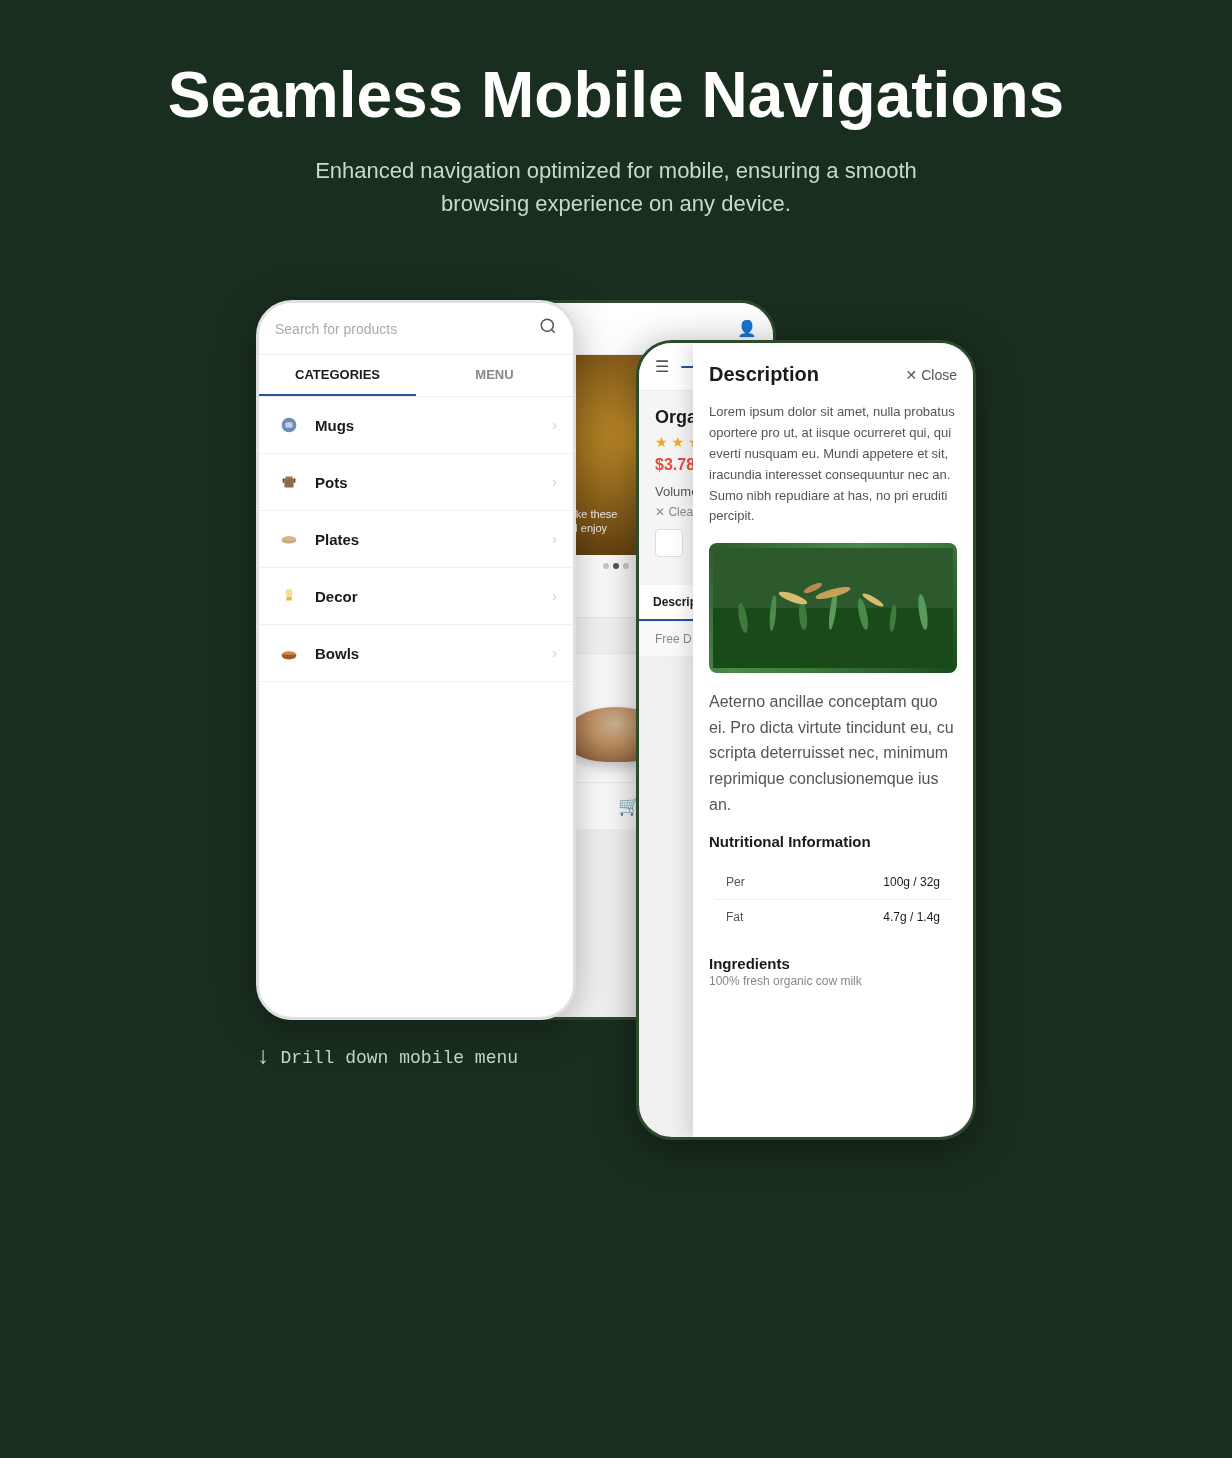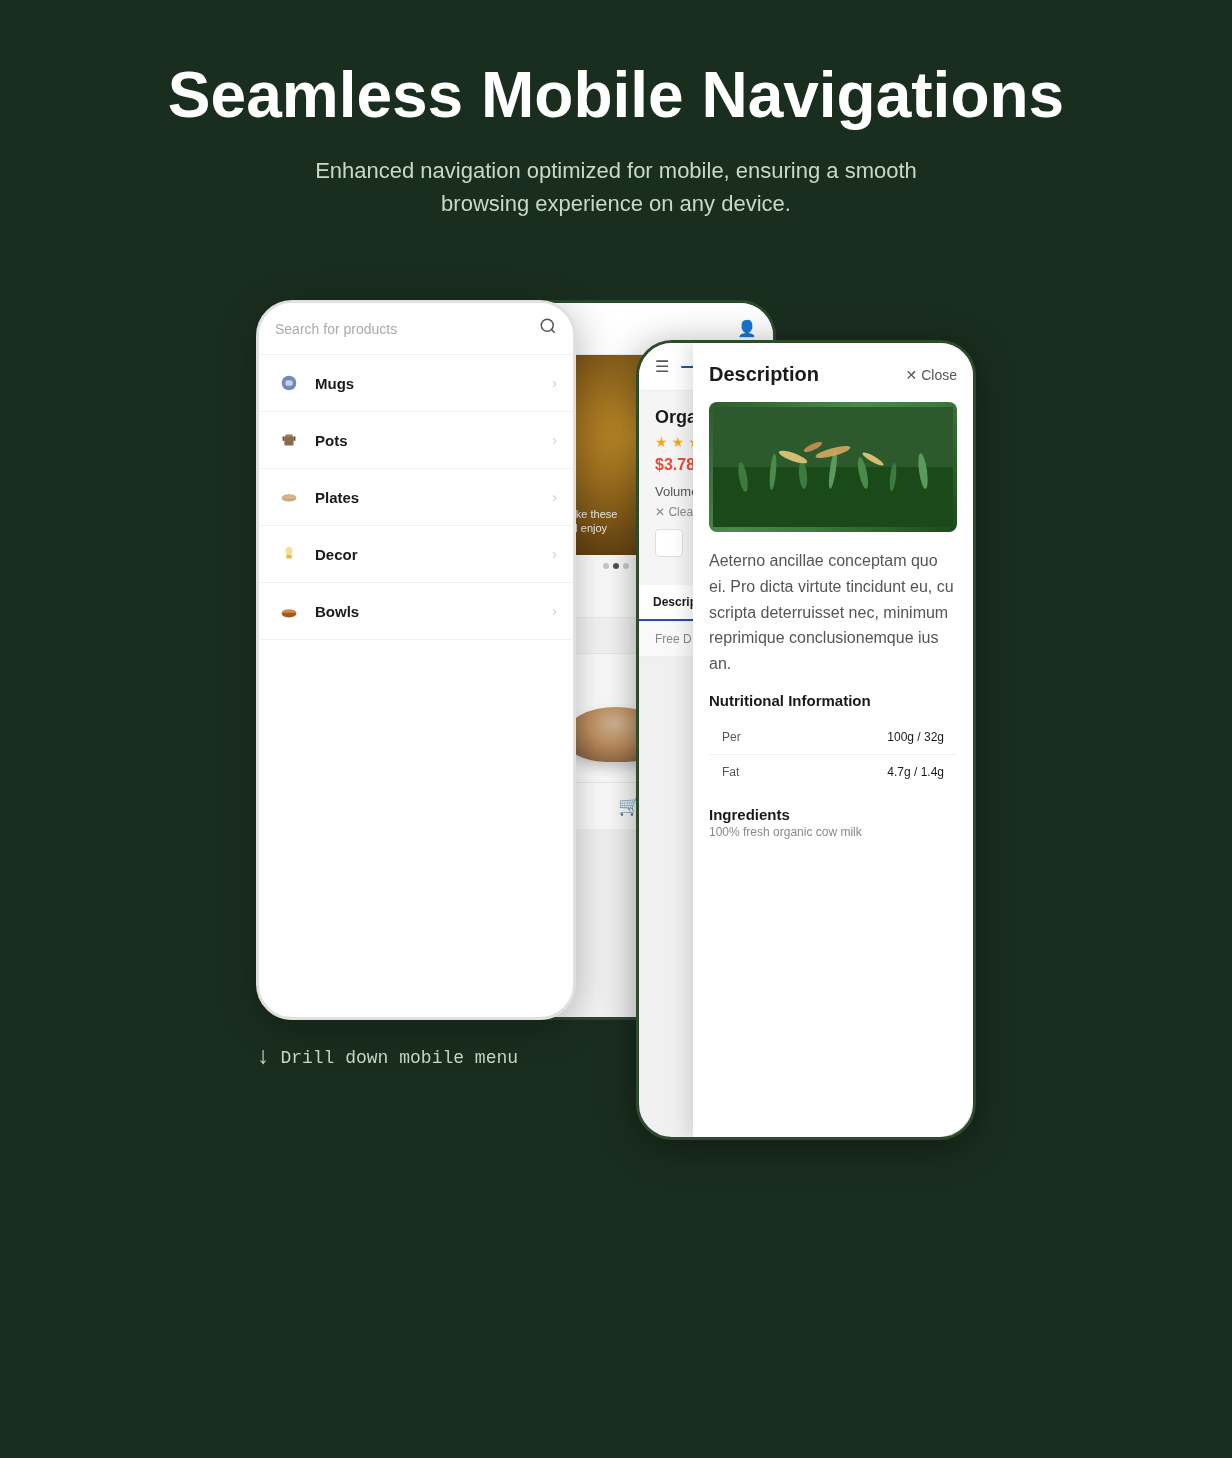--- a/index.html
+++ b/index.html
@@ -470,21 +470,21 @@
       font-size: 15px;
       font-weight: 700;
       color: #1a1a1a;
       margin-bottom: 10px;
       margin-top: 12px;
     }
 
     .nutrition-table {
       width: 100%;
       border-collapse: collapse;
-      border: 1px solid #eab308;
+      border: 5px solid #eab308;
       border-radius: 6px;
       overflow: hidden;
       margin-bottom: 16px;
     }
     .nutrition-table tr td {
       padding: 10px 12px;
       font-size: 12px;
       border-bottom: 1px solid #eee;
       color: #333;
     }
@@ -565,20 +565,28 @@
       <div class="search-bar">
         <span class="search-bar-text">Search for products</span>
         <span class="search-icon-svg">
           <svg width="18" height="18" viewBox="0 0 24 24" fill="none" stroke="currentColor" stroke-width="2">
             <circle cx="11" cy="11" r="8"></circle>
               <path d="m21 21-4.35-4.35"></path>
           </svg>
         </span>
       </div>
 
+      <div class="category-tabs">
+        <div class="tab-item active">
+          <span>CATEGORIES</span>
+        </div>
+        <div class="tab-item">
+          <span>MENU</span>
+        </div>
+      </div>
 
       <div class="category-list">
         <div class="category-item">
           <div class="category-icon">
             <svg width="22" height="22" viewBox="0 0 24 24" fill="none">
               <circle cx="12" cy="12" r="8" fill="#4a6fa5" opacity="0.8"></circle>
               <rect x="8" y="9" width="8" height="6" rx="2" fill="white" opacity="0.6"></rect>
             </svg>
           </div>
           <span class="category-label">Mugs</span>
@@ -683,20 +691,21 @@
 
       <div class="offcanvas-panel">
         <div class="offcanvas-header">
           <span class="offcanvas-title">Description</span>
           <div class="close-btn">
             <span>✕</span>
             <span>Close</span>
           </div>
         </div>
 
+        <p class="offcanvas-desc">Lorem ipsum dolor sit amet, nulla probatus oportere pro ut, at iisque ocurreret qui, qui everti nusquam eu. Mundi appetere et sit, iracundia interesset consequuntur nec an. Sumo nibh repudiare at has, no pri eruditi percipit.</p>
 
         <div class="product-img-box">
 
           <svg width="240" height="120" viewBox="0 0 240 120">
             <rect width="240" height="120" fill="#2d5a2d"></rect>
             <rect y="60" width="240" height="60" fill="#1a4a1a"></rect>
 
             <ellipse cx="30" cy="70" rx="4" ry="15" fill="#3d7a3d" transform="rotate(-10 30 70)"></ellipse>
             <ellipse cx="60" cy="65" rx="3" ry="18" fill="#4a8a4a" transform="rotate(5 60 65)"></ellipse>
             <ellipse cx="90" cy="68" rx="4" ry="14" fill="#3d7a3d" transform="rotate(-5 90 68)"></ellipse>

